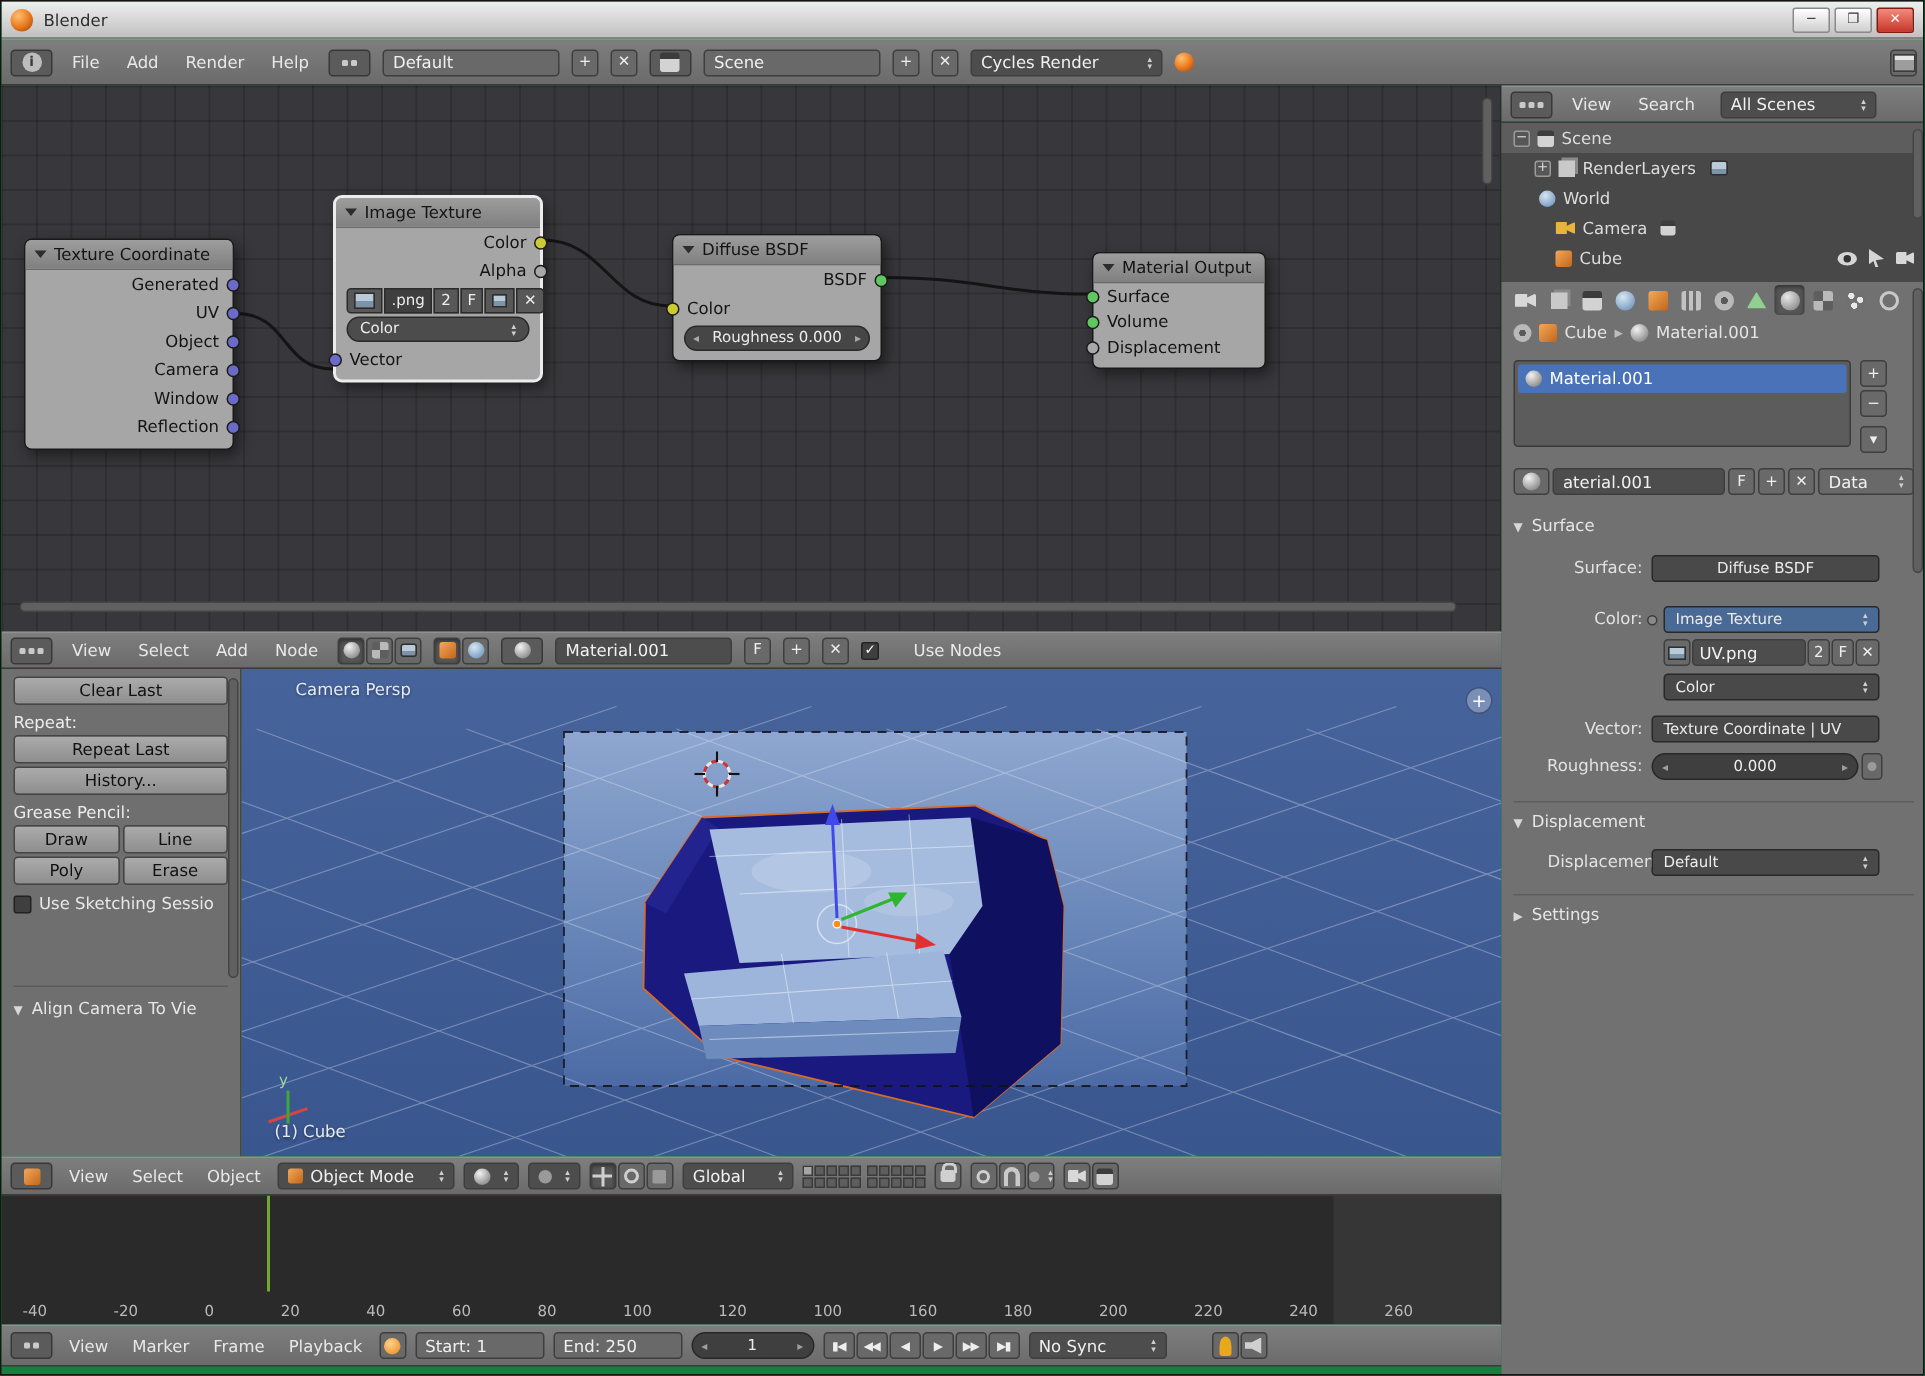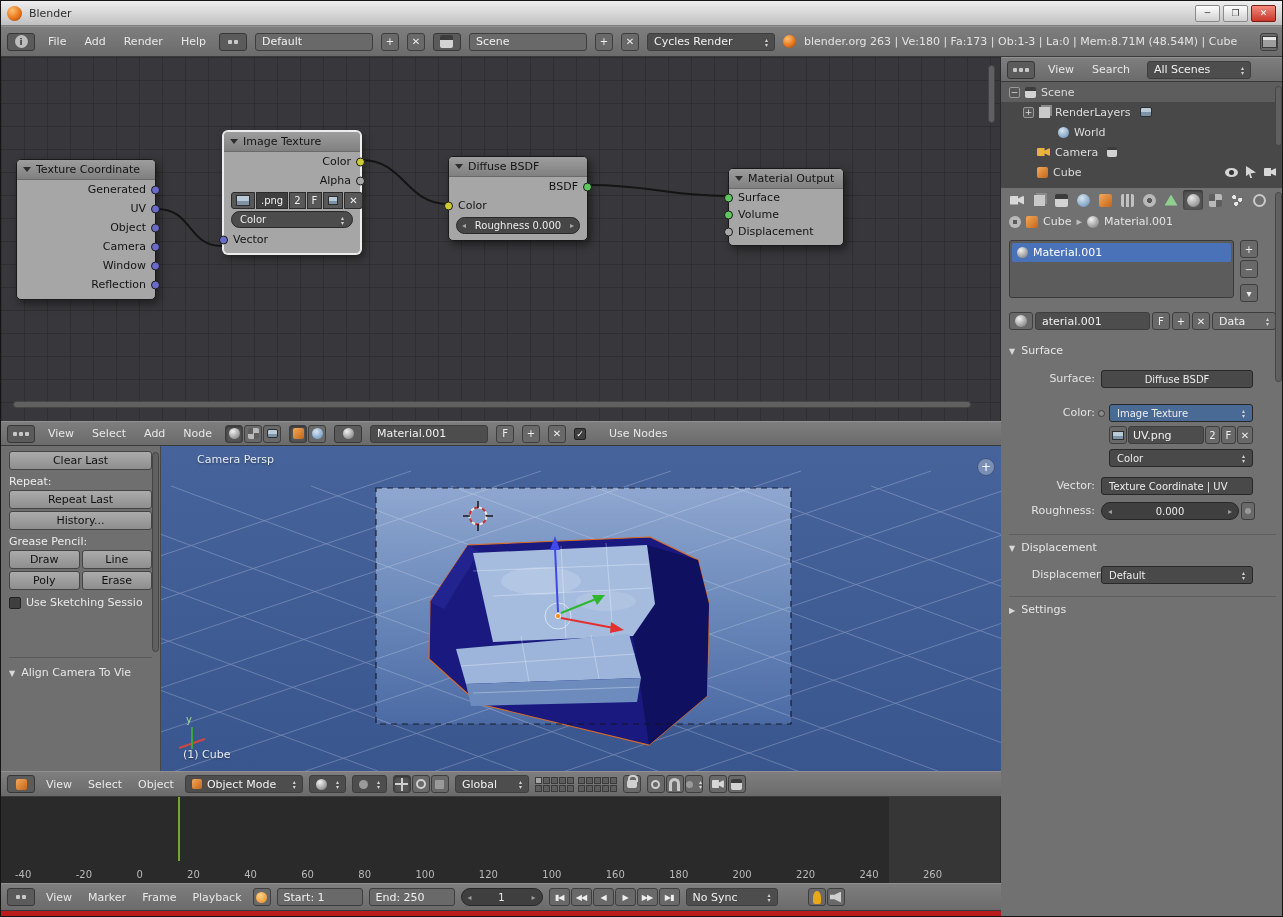--- a/index.html
+++ b/index.html
@@ -1,17 +1,17 @@
 <!DOCTYPE html>
 <html><head>
 <meta charset="utf-8">
 <style>
 *{margin:0;padding:0;box-sizing:border-box}
 body{background:#1a1a1a;font-family:"DejaVu Sans",sans-serif;font-size:11px;-webkit-font-smoothing:antialiased}
-#app{position:relative;width:1283px;height:917px;background:#b91c1c;overflow:hidden;border:1px solid #151515}
+#app{position:relative;width:1283px;height:917px;background:#15803d;overflow:hidden;border:1px solid #151515}
 .abs{position:absolute}
 .flex{display:flex;align-items:center}
 
 .titlebar{position:absolute;left:0;top:0;width:100%;height:25px;background:linear-gradient(#efefef,#c0c0c0);display:flex;align-items:center;padding:0 6px;border-bottom:1px solid #808080}
 .blenderlogo{width:15px;height:15px;border-radius:50%;background:radial-gradient(circle at 35% 30%,#ffc070,#e8761c 55%,#8e4208);display:inline-block}
 .titletext{color:#2e2e2e;margin-left:7px}
 .wbtns{margin-left:auto;display:flex;gap:3px}
 .wbtn{width:25px;height:17px;background:linear-gradient(#fff,#cfcfcf);border:1px solid #8a8a8a;border-radius:2px;display:flex;align-items:center;justify-content:center;font-size:9px;color:#333}
 .wbtn.close{background:linear-gradient(#f28a7d,#c8372a);border-color:#7c1d12;color:#fff}
 
@@ -153,21 +153,20 @@
     <span class="idfield" style="width:118px">
         <span>Scene</span>
       </span>
     <span class="smbtn">+</span>
     <span class="smbtn">✕</span>
     <span class="idfield ddark" style="width:128px">
         <span>Cycles Render</span>
         <span class="updn"></span>
       </span>
     <span class="blenderlogo" style="width:13px;height:13px"></span>
-    <span class="statstext">blender.org 263 | Ve:180 | Fa:173 | Ob:1-3 | La:0 | Mem:8.71M (48.54M) | Cube</span>
     <span class="smbtn" style="margin-left:auto">
         <span class="ic-win"></span>
       </span>
   </div>
 
   <div id="nodeed">
     <svg class="abs" style="left:0;top:0" width="1000" height="364">
       <path d="M156,152 C192,152 186,189 221,189" fill="none" stroke="#141414" stroke-width="2"></path>
       <path d="M361,103 C402,103 406,147 446,147" fill="none" stroke="#141414" stroke-width="2"></path>
       <path d="M588,128 C652,128 664,139 726,139" fill="none" stroke="#141414" stroke-width="2"></path>
@@ -614,21 +613,21 @@
       <span class="exp minus"></span>
       <span class="ic ic-scene" style="width:11px;height:11px"></span>
       <span>Scene</span>
     </div>
     <div class="orow" style="padding-left:22px">
       <span class="exp plus"></span>
       <span class="ic-rlay"></span>
       <span>RenderLayers</span>
       <span class="ic ic-img" style="width:12px;height:10px;margin-left:4px"></span>
     </div>
-    <div class="orow" style="padding-left:57px">
+    <div class="orow" style="padding-left:25px">
       <span class="ic ic-world" style="width:11px;height:11px"></span>
       <span>World</span>
     </div>
     <div class="orow" style="padding-left:36px">
       <span class="ic-cam" style="width:13px;height:8px;background:#e8b43c"></span>
       <span>Camera</span>
       <span class="ic ic-scene" style="width:10px;height:10px;margin-left:4px"></span>
     </div>
     <div class="orow" style="padding-left:36px">
       <span class="ic ic-cube" style="width:11px;height:11px"></span>

